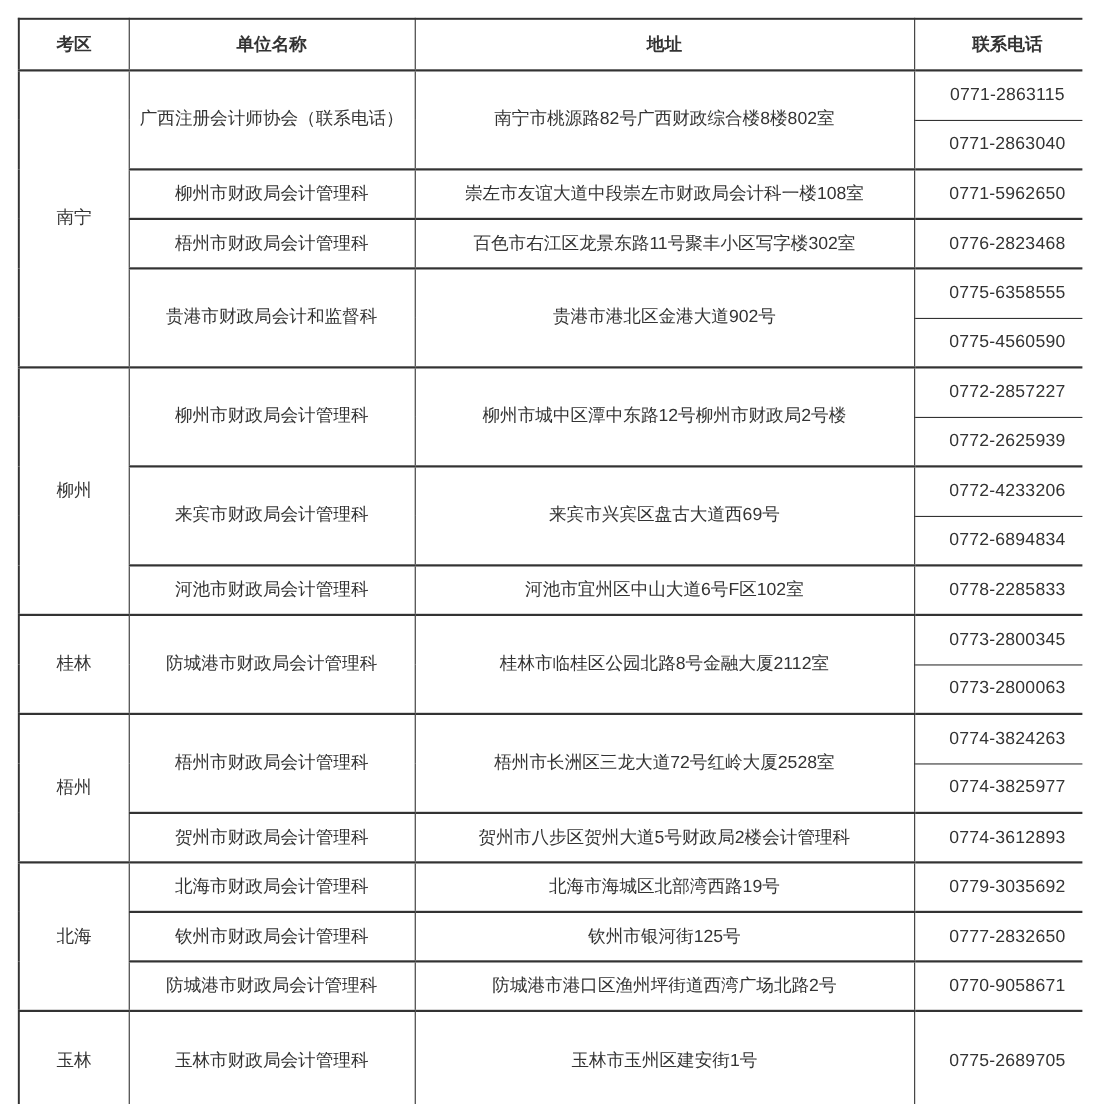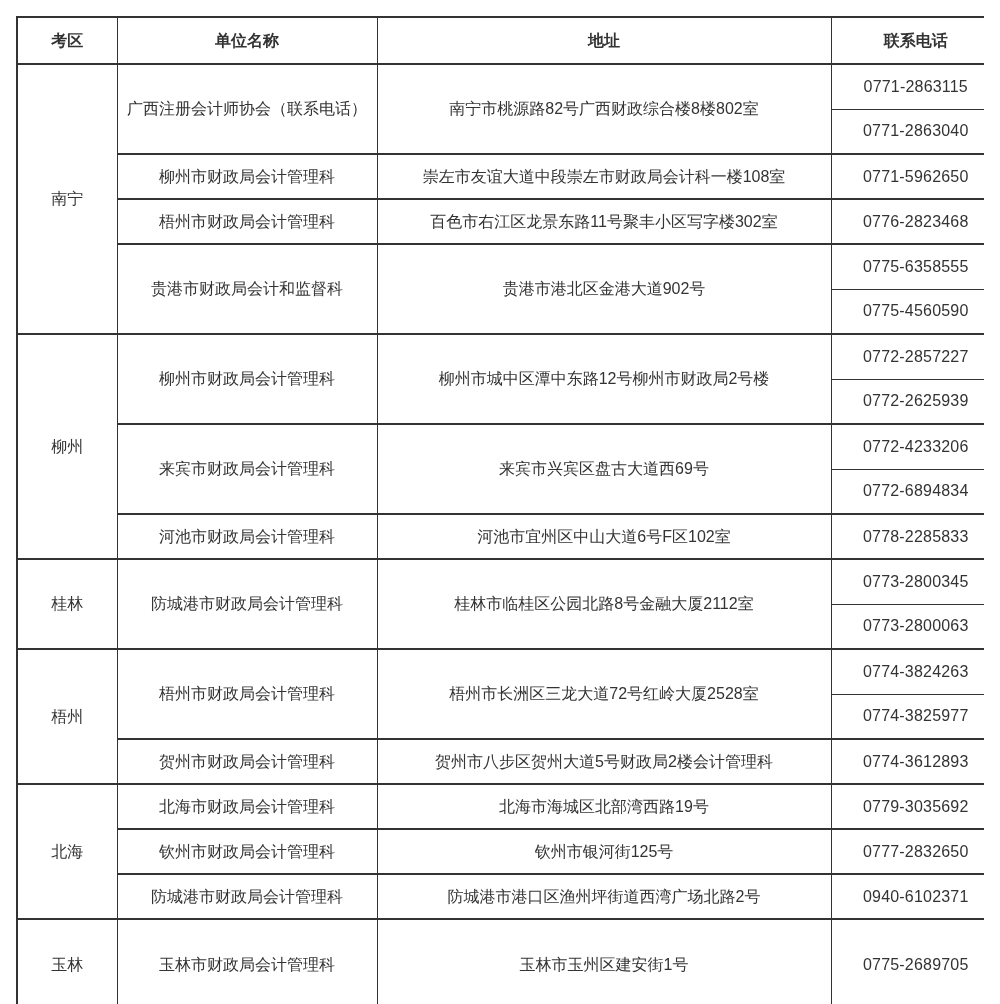--- a/index.html
+++ b/index.html
@@ -132,21 +132,21 @@
         <td class="phone-cell">0779-3035692</td>
       </tr>
       <tr class="row unit-start">
         <td rowspan="1">钦州市财政局会计管理科</td>
         <td rowspan="1">钦州市银河街125号</td>
         <td class="phone-cell">0777-2832650</td>
       </tr>
       <tr class="row unit-start">
         <td rowspan="1">防城港市财政局会计管理科</td>
         <td rowspan="1">防城港市港口区渔州坪街道西湾广场北路2号</td>
-        <td class="phone-cell">0940-6102371</td>
+        <td class="phone-cell">0770-9058671</td>
       </tr>
       <tr class="row tall unit-start">
         <td rowspan="1">玉林</td>
         <td rowspan="1">玉林市财政局会计管理科</td>
         <td rowspan="1">玉林市玉州区建安街1号</td>
         <td class="phone-cell">0775-2689705</td>
       </tr>
     </tbody>
 </table>
 

